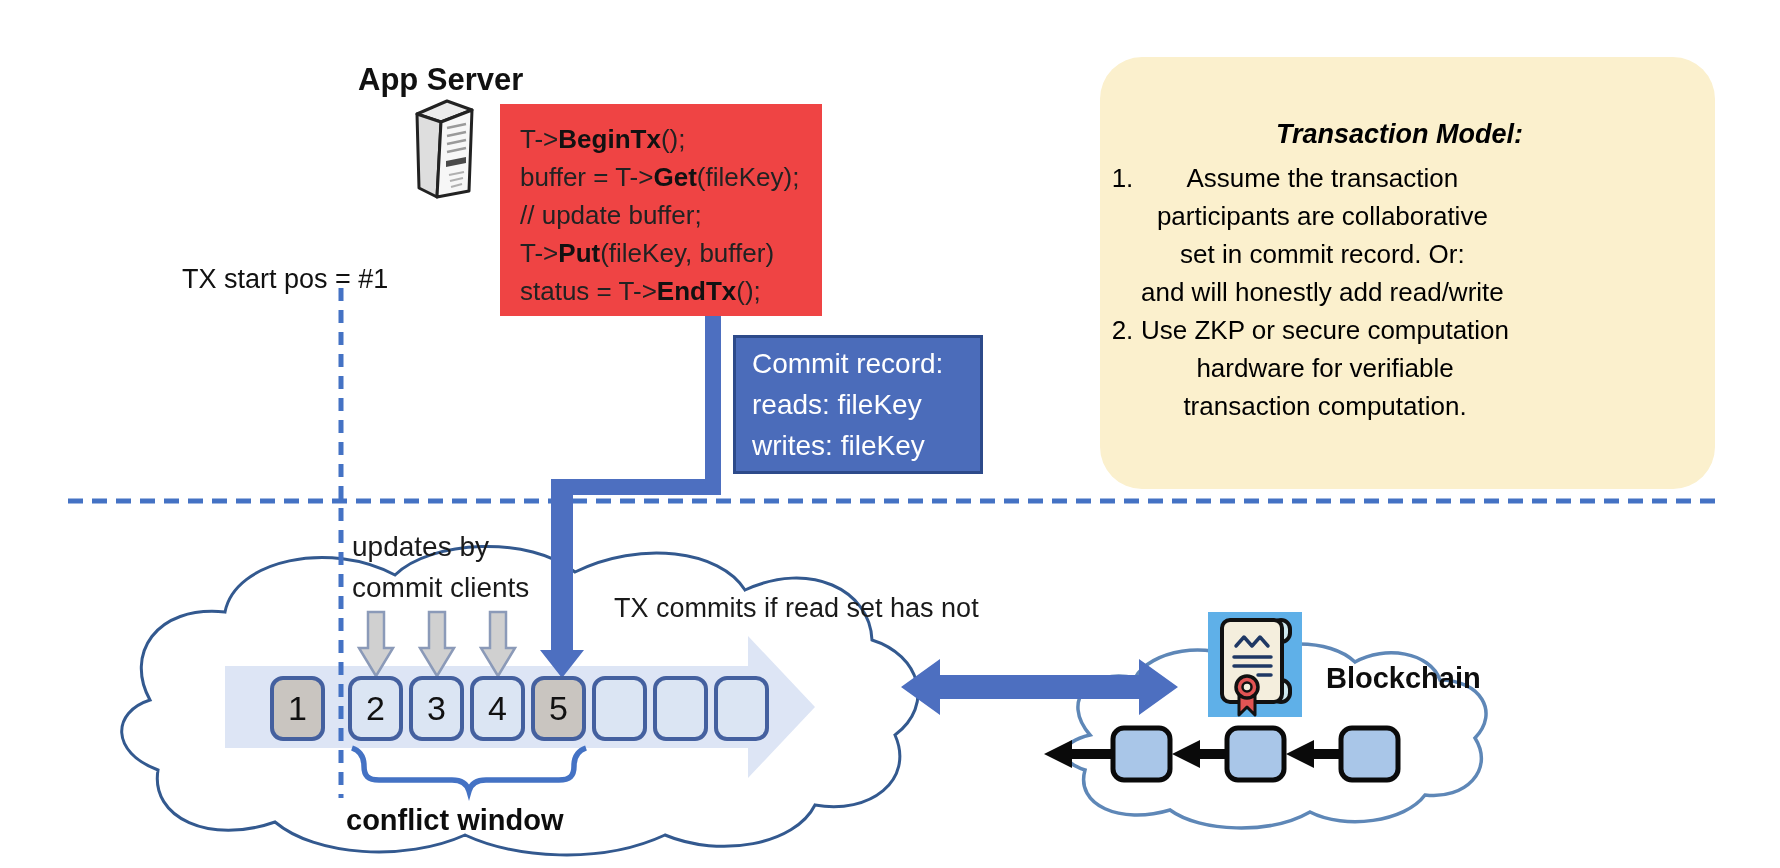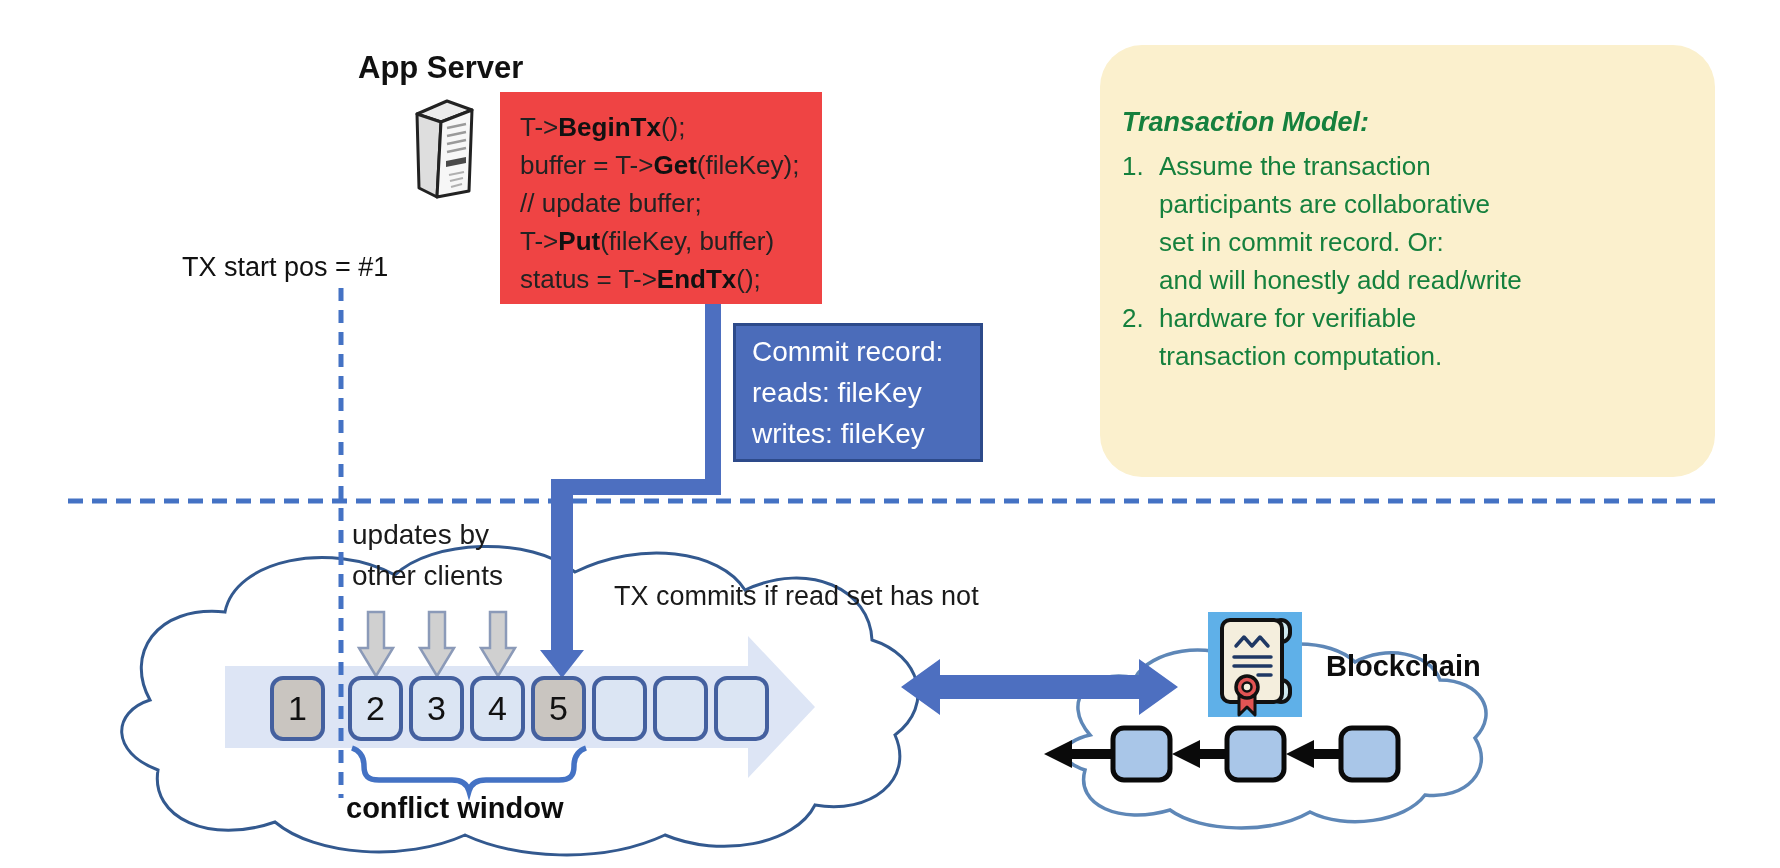--- a/index.html
+++ b/index.html
@@ -1,37 +1,37 @@
 <!DOCTYPE html>
 <html><head>
 <meta charset="utf-8">
 <style>
   html,body{margin:0;padding:0;background:#fff;}
   .canvas{
     position:relative;width:1780px;height:868px;background:#ffffff;
     font-family:"Liberation Sans", sans-serif;color:#1a1a1a;overflow:hidden;
   }
   .canvas svg.layer{position:absolute;left:0;top:0;width:1780px;height:868px;}
-  .abs{position:absolute;}
+  .abs{position:absolute;margin-top:12px;}
 
   .label-app-server{left:358px;top:50px;font-size:31px;font-weight:bold;color:#111;}
   .code-box{
     left:500px;top:92px;width:322px;height:212px;background:#ef4444;
     padding:16px 0 0 20px;box-sizing:border-box;font-size:26px;line-height:38px;color:#222;
   }
   .code-box b{font-weight:bold;color:#111;}
   .label-tx-start{left:182px;top:252px;font-size:27px;color:#111;}
   .commit-box{
     left:733px;top:323px;width:250px;height:139px;background:#4b6cba;border:3px solid #2d4a8a;
     box-sizing:border-box;color:#fff;font-size:28px;line-height:41px;padding:5px 0 0 16px;
   }
   .commit-box span{display:block;}
   .note-box{
     left:1100px;top:45px;width:615px;height:432px;background:#fbf0cd;border-radius:42px;
-    box-sizing:border-box;padding:62px 20px 0 22px;font-size:26px;color:#15803d;
+    box-sizing:border-box;padding:62px 20px 0 4px;font-size:26px;color:#000000;text-align:center;
   }
   .note-title{font-size:27px;font-weight:bold;font-style:italic;margin-bottom:9px;}
   .note-item{display:flex;line-height:38px;}
   .note-num{width:37px;flex:0 0 37px;}
   .note-lines span{display:block;}
   .label-updates{left:352px;top:514px;font-size:28px;line-height:41px;}
   .label-updates span{display:block;}
   .label-txcommits{left:614px;top:576px;font-size:27px;line-height:41px;}
   .label-txcommits span{display:block;}
   .label-conflict{left:346px;top:792px;font-size:29px;font-weight:bold;color:#0d0d0d;}
@@ -140,29 +140,30 @@
       <span class="note-lines">
         <span>Assume the transaction</span>
         <span>participants are collaborative</span>
         <span>set in commit record.  Or:</span>
         <span>and will honestly add read/write</span>
       </span>
     </div>
     <div class="note-item">
       <span class="note-num">2.</span>
       <span class="note-lines">
+        <span>Use ZKP or secure computation</span>
         <span>hardware for verifiable</span>
         <span>transaction computation.</span>
       </span>
     </div>
   </div>
 
   <div class="abs label-updates">
     <span>updates by</span>
-    <span>other clients</span>
+    <span>commit clients</span>
   </div>
 
   <div class="abs label-txcommits">
     <span>TX commits if read set has not</span>
   </div>
 
   <div class="abs label-conflict">conflict window</div>
 
   <div class="abs label-blockchain">Blockchain</div>
 

